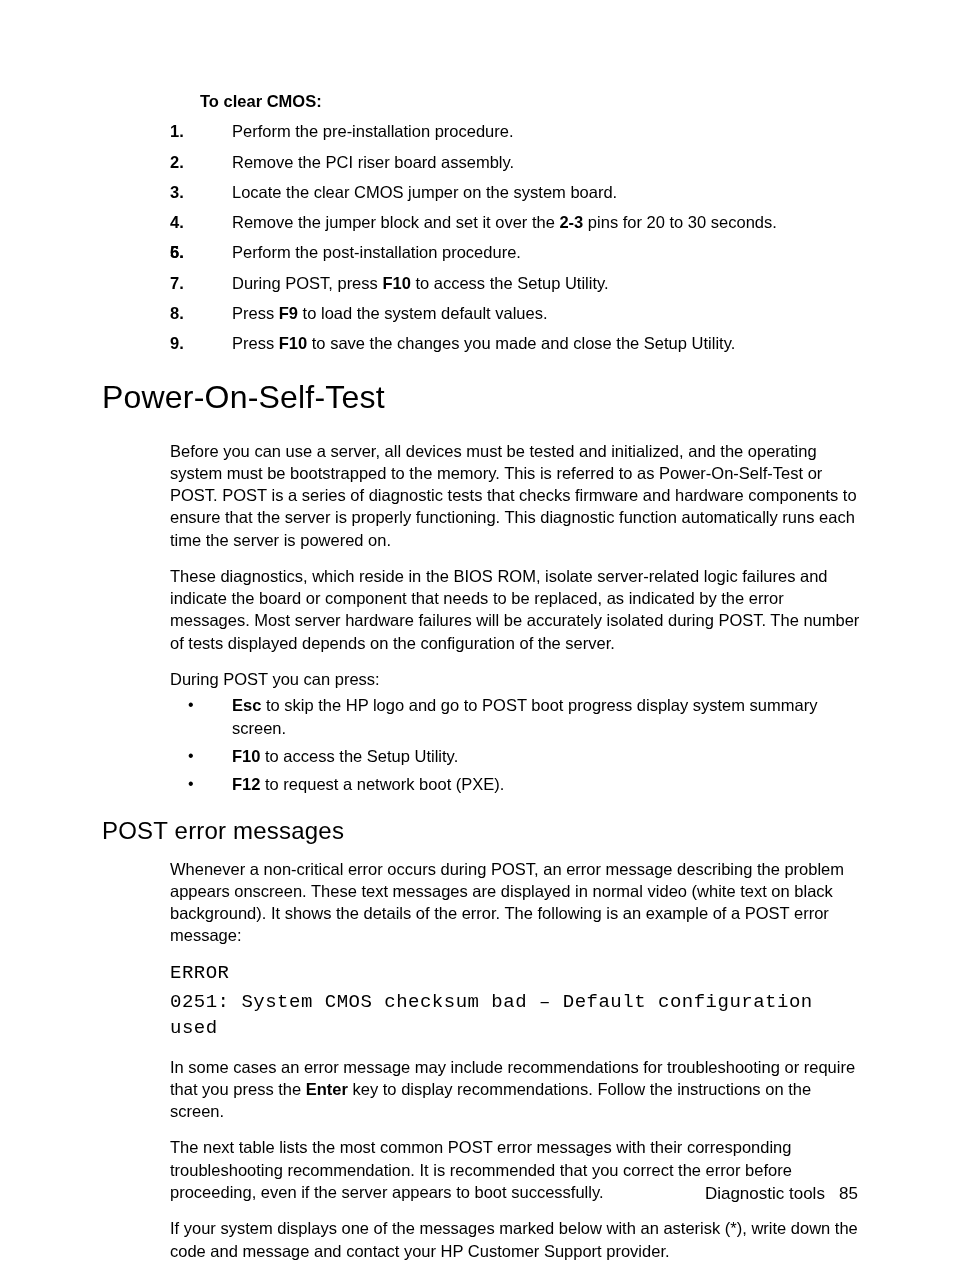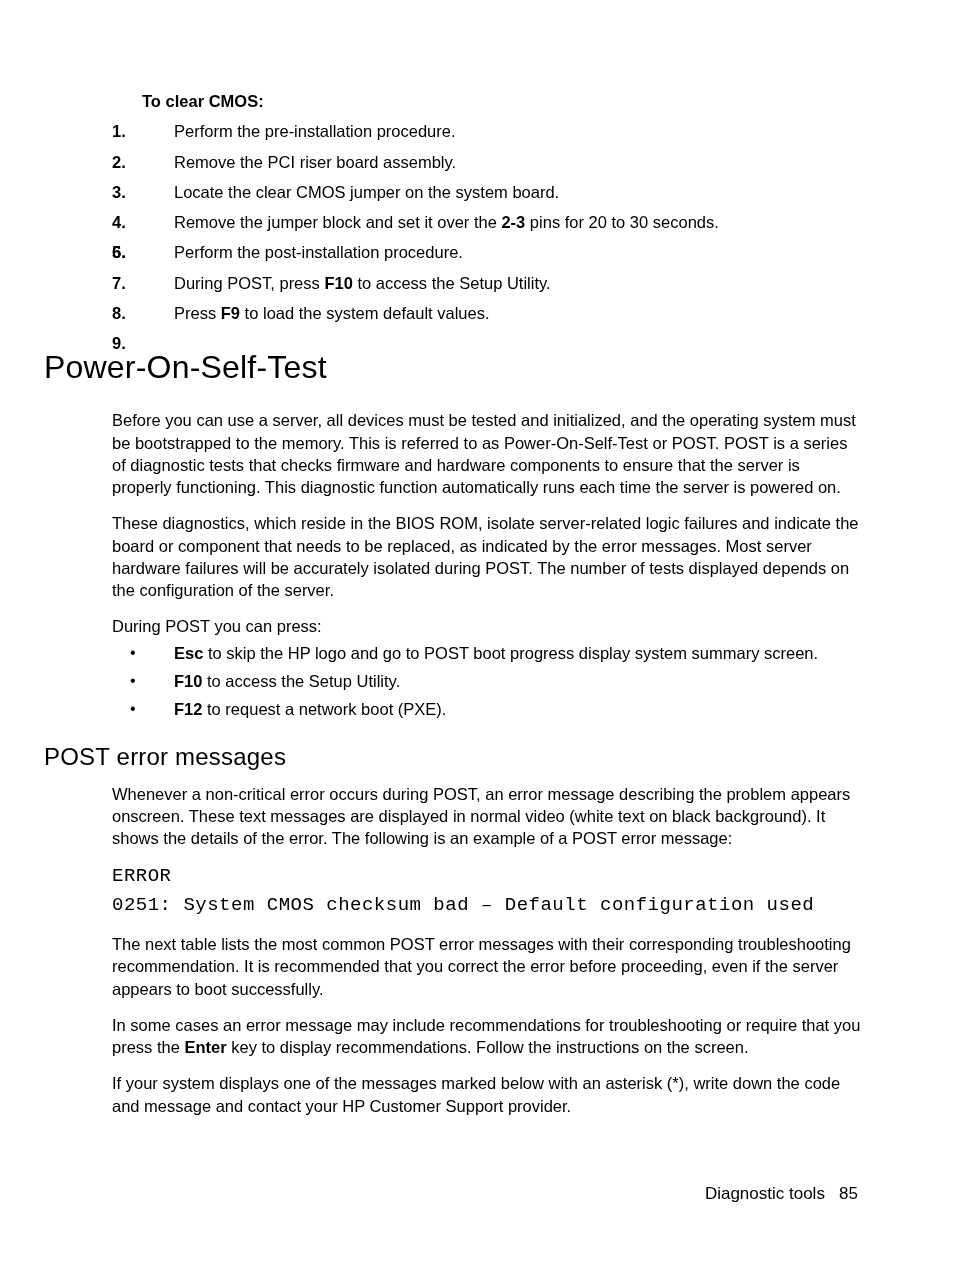--- a/index.html
+++ b/index.html
@@ -13,21 +13,21 @@
     font-stretch: condensed;
     color: #000;
     font-size: 16.5px;
     line-height: 1.35;
   }
   .page {
     position: relative;
     width: 954px;
     height: 1270px;
     box-sizing: border-box;
-    padding: 90px 90px 60px 44px;
+    padding: 90px 90px 60px 102px;
   }
   .subhead-bold {
     font-weight: bold;
     font-size: 16.5px;
     margin-left: 98px;
     margin-bottom: 8px;
   }
   ol.numlist {
     list-style: none;
     margin: 0 0 18px 0;
@@ -108,21 +108,21 @@
 
   <ol class="numlist">
     <li><span class="num">1.</span><span>Perform the pre-installation procedure.</span></li>
     <li><span class="num">2.</span><span>Remove the PCI riser board assembly.</span></li>
     <li><span class="num">3.</span><span>Locate the clear CMOS jumper on the system board.</span></li>
     <li><span class="num">4.</span><span><span>Remove the jumper block and set it over the </span><span class="b">2-3</span><span> pins for 20 to 30 seconds.</span></span></li>
     <li><span class="num">5.</span></li>
     <li><span class="num">6.</span><span>Perform the post-installation procedure.</span></li>
     <li><span class="num">7.</span><span><span>During POST, press </span><span class="b">F10</span><span> to access the Setup Utility.</span></span></li>
     <li><span class="num">8.</span><span><span>Press </span><span class="b">F9</span><span> to load the system default values.</span></span></li>
-    <li><span class="num">9.</span></li>
+    <li><span class="num">9.</span><span><span>Press </span><span class="b">F10</span><span> to save the changes you made and close the Setup Utility.</span></span></li>
   </ol>
 
   <h1 class="section">Power-On-Self-Test</h1>
 
   <p class="body">Before you can use a server, all devices must be tested and initialized, and the operating system must be bootstrapped to the memory. This is referred to as Power-On-Self-Test or POST. POST is a series of diagnostic tests that checks firmware and hardware components to ensure that the server is properly functioning. This diagnostic function automatically runs each time the server is powered on.</p>
   <p class="body">These diagnostics, which reside in the BIOS ROM, isolate server-related logic failures and indicate the board or component that needs to be replaced, as indicated by the error messages. Most server hardware failures will be accurately isolated during POST. The number of tests displayed depends on the configuration of the server.</p>
   <p class="body-tight">During POST you can press:</p>
 
   <ul class="bullets">
     <li><span class="b">Esc</span><span> to skip the HP logo and go to POST boot progress display system summary screen.</span></li>
@@ -130,25 +130,25 @@
     <li><span class="b">F12</span><span> to request a network boot (PXE).</span></li>
   </ul>
 
   <h2 class="subsection">POST error messages</h2>
 
   <p class="body">Whenever a non-critical error occurs during POST, an error message describing the problem appears onscreen. These text messages are displayed in normal video (white text on black background). It shows the details of the error. The following is an example of a POST error message:</p>
 
   <p class="mono">ERROR</p>
   <p class="mono last">0251: System CMOS checksum bad – Default configuration used</p>
 
-  <p class="body">The next table lists the most common POST error messages with their corresponding troubleshooting recommendation. It is recommended that you correct the error before proceeding, even if the server appears to boot successfully.</p>
-
   <p class="body">
     <span>In some cases an error message may include recommendations for troubleshooting or require that you press the </span><span class="b">Enter</span><span> key to display recommendations. Follow the instructions on the screen.</span>
   </p>
+
+  <p class="body">The next table lists the most common POST error messages with their corresponding troubleshooting recommendation. It is recommended that you correct the error before proceeding, even if the server appears to boot successfully.</p>
 
   <p class="body">If your system displays one of the messages marked below with an asterisk (*), write down the code and message and contact your HP Customer Support provider.</p>
 
   <div class="footer">
     <span>Diagnostic tools</span>&nbsp;&nbsp;&nbsp;<span>85</span>
   </div>
 
 </div>
 
 </body></html>

